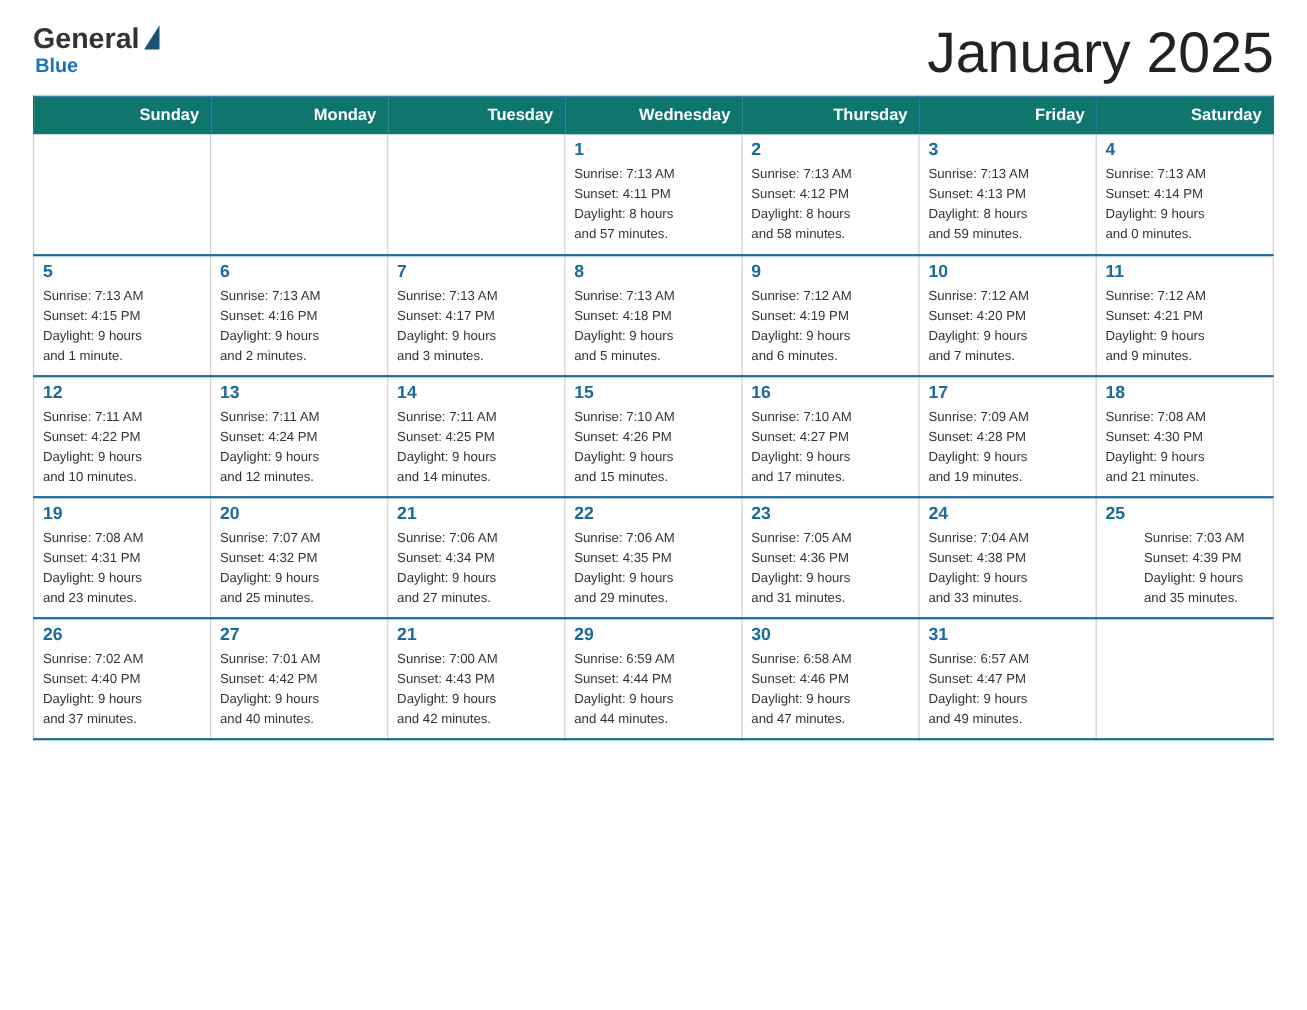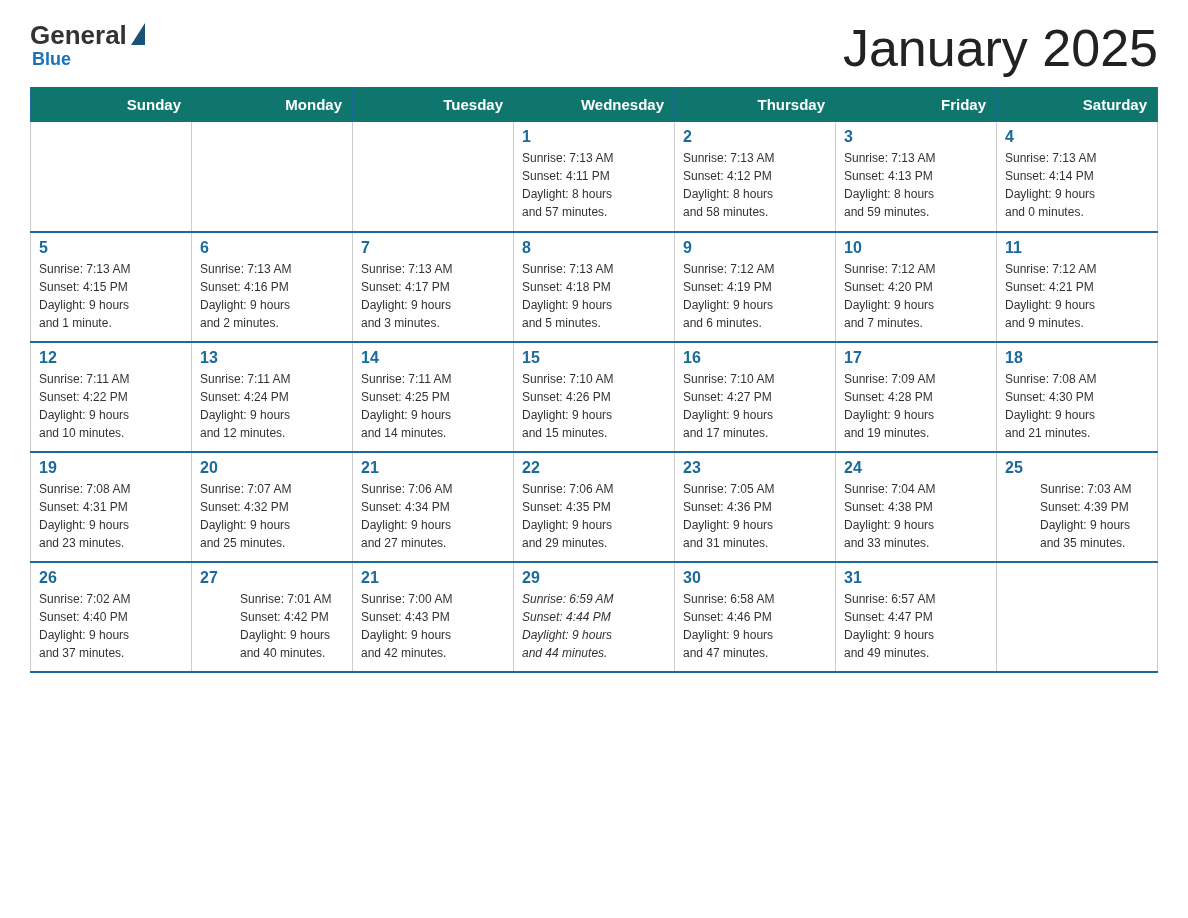--- a/index.html
+++ b/index.html
@@ -318,35 +318,35 @@
       <tr>
         <td>
           <span class="day-number">26</span>
           <div class="day-info" style="white-space: pre-line;">Sunrise: 7:02 AM
 Sunset: 4:40 PM
 Daylight: 9 hours
 and 37 minutes.</div>
         </td>
         <td>
           <span class="day-number">27</span>
-          <div class="day-info" style="white-space: pre-line; margin-left: 40px;">Sunrise: 7:01 AM
+          <div class="day-info" style="white-space: pre-line;">Sunrise: 7:01 AM
 Sunset: 4:42 PM
 Daylight: 9 hours
 and 40 minutes.</div>
         </td>
         <td>
           <span class="day-number">21</span>
           <div class="day-info" style="white-space: pre-line;">Sunrise: 7:00 AM
 Sunset: 4:43 PM
 Daylight: 9 hours
 and 42 minutes.</div>
         </td>
         <td>
           <span class="day-number">29</span>
-          <div class="day-info" style="white-space: pre-line; font-style: italic;">Sunrise: 6:59 AM
+          <div class="day-info" style="white-space: pre-line;">Sunrise: 6:59 AM
 Sunset: 4:44 PM
 Daylight: 9 hours
 and 44 minutes.</div>
         </td>
         <td>
           <span class="day-number">30</span>
           <div class="day-info" style="white-space: pre-line;">Sunrise: 6:58 AM
 Sunset: 4:46 PM
 Daylight: 9 hours
 and 47 minutes.</div>

